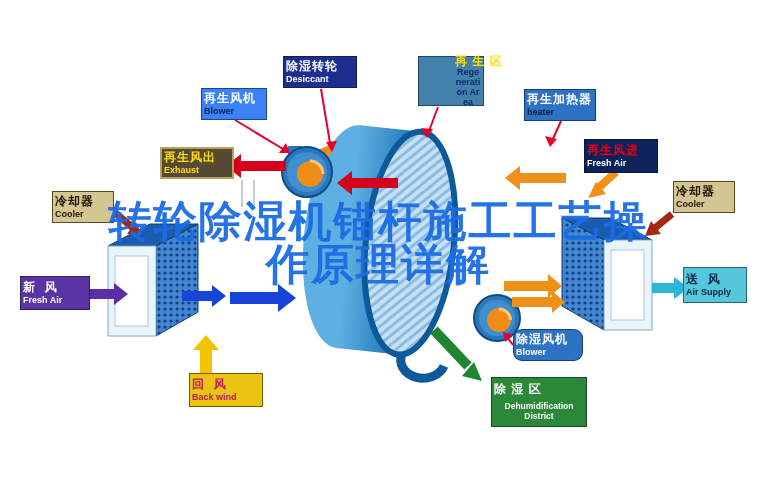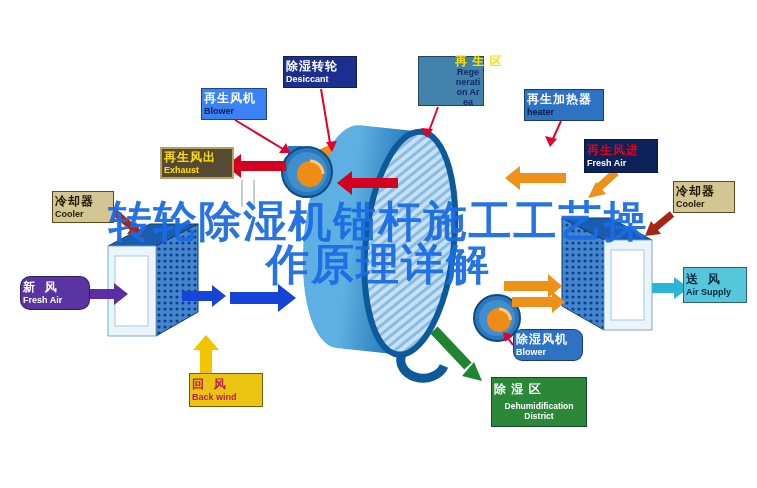--- a/index.html
+++ b/index.html
@@ -15,29 +15,29 @@
   }
   .lbl .zh { font-size:12px; letter-spacing:1px; white-space:pre; }
   .lbl .en { font-size:9px; white-space:pre-wrap; }
 
   .lbl-desiccant      { left:283px; top:56px;  width:74px; height:32px; background:#1c2f8e; color:#ffffff; }
   .lbl-regen-blower   { left:201px; top:88px;  width:66px; height:32px; background:#3b82f6; color:#ffffff; }
   .lbl-regen-blower .en { color:#07204e; }
   .lbl-regen-area     { left:418px; top:56px;  width:66px; height:50px; background:#4282aa;padding-left:36px; }
   .lbl-regen-area .zh { color:#ffe000; }
   .lbl-regen-area .en { color:#0e2a6e; word-break:break-all; line-height:1.1; }
-  .lbl-heater         { left:524px; top:89px;  width:80px; height:32px; background:#2e72c4; color:#ffffff; }
+  .lbl-heater         { left:524px; top:89px;  width:72px; height:32px; background:#2e72c4; color:#ffffff; }
   .lbl-heater .en     { color:#0a1a3a; }
   .lbl-exhaust        { left:160px; top:147px; width:74px; height:32px; background:#564a34; border:2px solid #b8a060; color:#ffe000; }
   .lbl-regen-fresh    { left:584px; top:139px; width:74px; height:34px; background:#0d2258; }
   .lbl-regen-fresh .zh { color:#e80018; }
   .lbl-regen-fresh .en { color:#ffffff; }
   .lbl-cooler-left    { left:52px;  top:191px; width:62px; height:32px; background:#d4c693; border:1px solid #5a4a20; color:#201800; }
   .lbl-cooler-right   { left:673px; top:181px; width:62px; height:32px; background:#d4c693; border:1px solid #5a4a20; color:#201800; }
-  .lbl-fresh-air      { left:20px;  top:276px; width:70px; height:34px; background:#5a34a2; color:#ffffff;border-radius:10px; }
+  .lbl-fresh-air      { left:20px;  top:276px; width:70px; height:34px; background:#5a34a2; color:#ffffff; }
   .lbl-air-supply     { left:683px; top:267px; width:64px; height:36px; background:#56c6da; color:#06263e; }
   .lbl-back-wind      { left:189px; top:373px; width:74px; height:34px; background:#eac410; border:1px solid #7a5c00; color:#be185d; }
   .lbl-dehumid-blower { left:513px; top:329px; width:70px; height:32px; background:#2e72c4; color:#ffffff;border-radius:9px; }
   .lbl-dehumid-area   { left:491px; top:377px; width:96px; height:50px; background:#2a8838; color:#ffffff;gap:6px; }
   .lbl-dehumid-area .en { font-size:8.5px; line-height:1.15; }
 
   .watermark {
     position:absolute; left:0; top:200px; width:100%; z-index:10;
     text-align:center; color:#1b6ce4; font-weight:bold;
     font-size:43px; letter-spacing:2px; line-height:1.0; opacity:.95;

